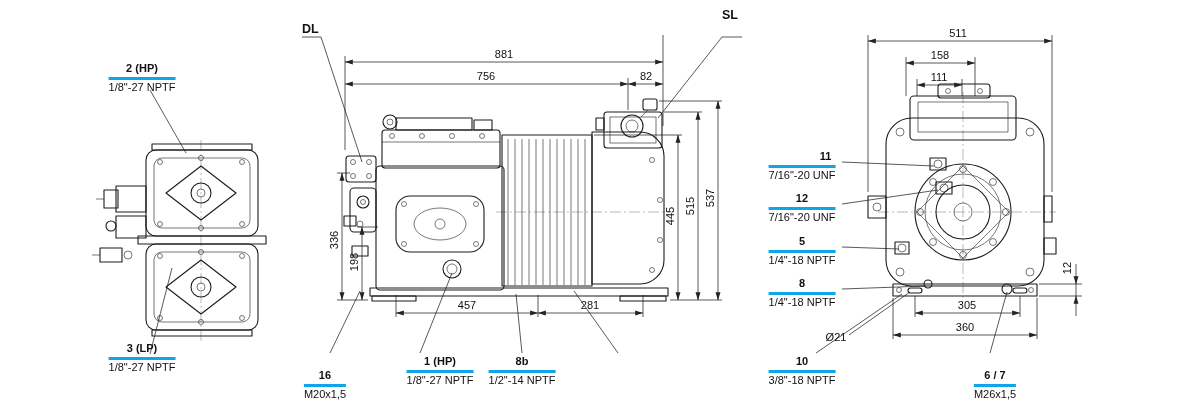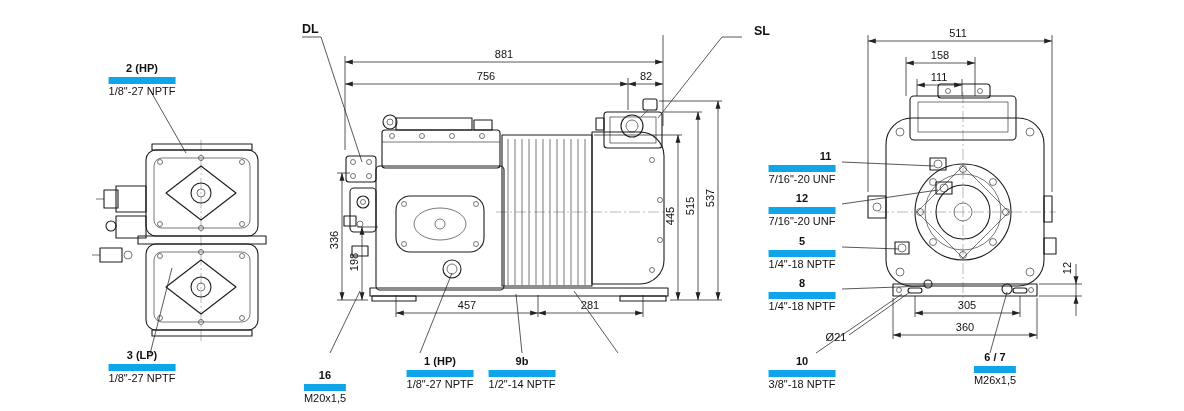--- a/index.html
+++ b/index.html
@@ -10,21 +10,21 @@
   .stage svg { position:absolute; left:0; top:0; }
   
   .s   { fill:none; stroke:#1c1c1c; stroke-width:1.1; stroke-linejoin:round; stroke-linecap:round; }
   .thin{ fill:none; stroke:#1c1c1c; stroke-width:0.6; }
   .cl  { fill:none; stroke:#8a8a8a; stroke-width:0.6; stroke-dasharray:11 3 2 3; }
   .dim, .ext, .ldr { fill:none; stroke:#222; stroke-width:0.75; }
   text.dt { font:11px "Liberation Sans", sans-serif; fill:#111; }
   
   .port-label { position:absolute; transform:translateX(-50%); text-align:center;
                 font-size:11px; color:#111; line-height:1.25; white-space:nowrap; }
-  .port-label .pid { display:block; font-weight:bold; border-bottom:7px solid #0ea5e9; padding:0 4px 1px; }
+  .port-label .pid { display:block; font-weight:bold; border-bottom:3px solid #0ea5e9; padding:0 4px 1px; }
   .port-label .pthread { display:block; padding-top:1px; }
   .flag { position:absolute; font-size:12.5px; font-weight:bold; color:#111; }
 </style>
 </head>
 <body>
 
 <div class="stage">
 
 <svg width="1184" height="411" viewBox="0 0 1184 411">
   <defs>
@@ -309,40 +309,40 @@
     <line class="ldr" x1="842" y1="162" x2="934" y2="166"></line>
     <line class="ldr" x1="842" y1="204" x2="938" y2="190"></line>
     <line class="ldr" x1="842" y1="247" x2="899" y2="249"></line>
     <line class="ldr" x1="842" y1="289" x2="926" y2="286"></line>
     <line class="ldr" x1="816" y1="353" x2="902" y2="294"></line>
     <line class="ldr" x1="990" y1="353" x2="1007" y2="292"></line>
   </g>
 </svg>
 
 <div class="flag" style="left:302px; top:22px;">DL</div>
-<div class="flag" style="left:722px; top:24px;margin-left:32px;">SL</div>
+<div class="flag" style="left:722px; top:8px;">SL</div>
 
 <div class="port-label" style="left:142px; top:62px;">
   <span class="pid">2 (HP)</span>
   <span class="pthread">1/8"-27 NPTF</span>
 </div>
-<div class="port-label" style="left:142px; top:349px;">
+<div class="port-label" style="left:142px; top:342px;">
   <span class="pid">3 (LP)</span>
   <span class="pthread">1/8"-27 NPTF</span>
 </div>
 <div class="port-label" style="left:325px; top:369px;">
   <span class="pid">16</span>
   <span class="pthread">M20x1,5</span>
 </div>
 <div class="port-label" style="left:440px; top:355px;">
   <span class="pid">1 (HP)</span>
   <span class="pthread">1/8"-27 NPTF</span>
 </div>
 <div class="port-label" style="left:522px; top:355px;">
-  <span class="pid">9b</span>
+  <span class="pid">8b</span>
   <span class="pthread">1/2"-14 NPTF</span>
 </div>
 <div class="port-label" style="left:802px; top:150px;text-align:right;">
   <span class="pid">11</span>
   <span class="pthread">7/16"-20 UNF</span>
 </div>
 <div class="port-label" style="left:802px; top:192px;">
   <span class="pid">12</span>
   <span class="pthread">7/16"-20 UNF</span>
 </div>
@@ -351,18 +351,18 @@
   <span class="pthread">1/4"-18 NPTF</span>
 </div>
 <div class="port-label" style="left:802px; top:277px;">
   <span class="pid">8</span>
   <span class="pthread">1/4"-18 NPTF</span>
 </div>
 <div class="port-label" style="left:802px; top:355px;">
   <span class="pid">10</span>
   <span class="pthread">3/8"-18 NPTF</span>
 </div>
-<div class="port-label" style="left:995px; top:351px;">
+<div class="port-label" style="left:995px; top:369px;">
   <span class="pid">6 / 7</span>
   <span class="pthread">M26x1,5</span>
 </div>
 
 </div>
 
 </body></html>

